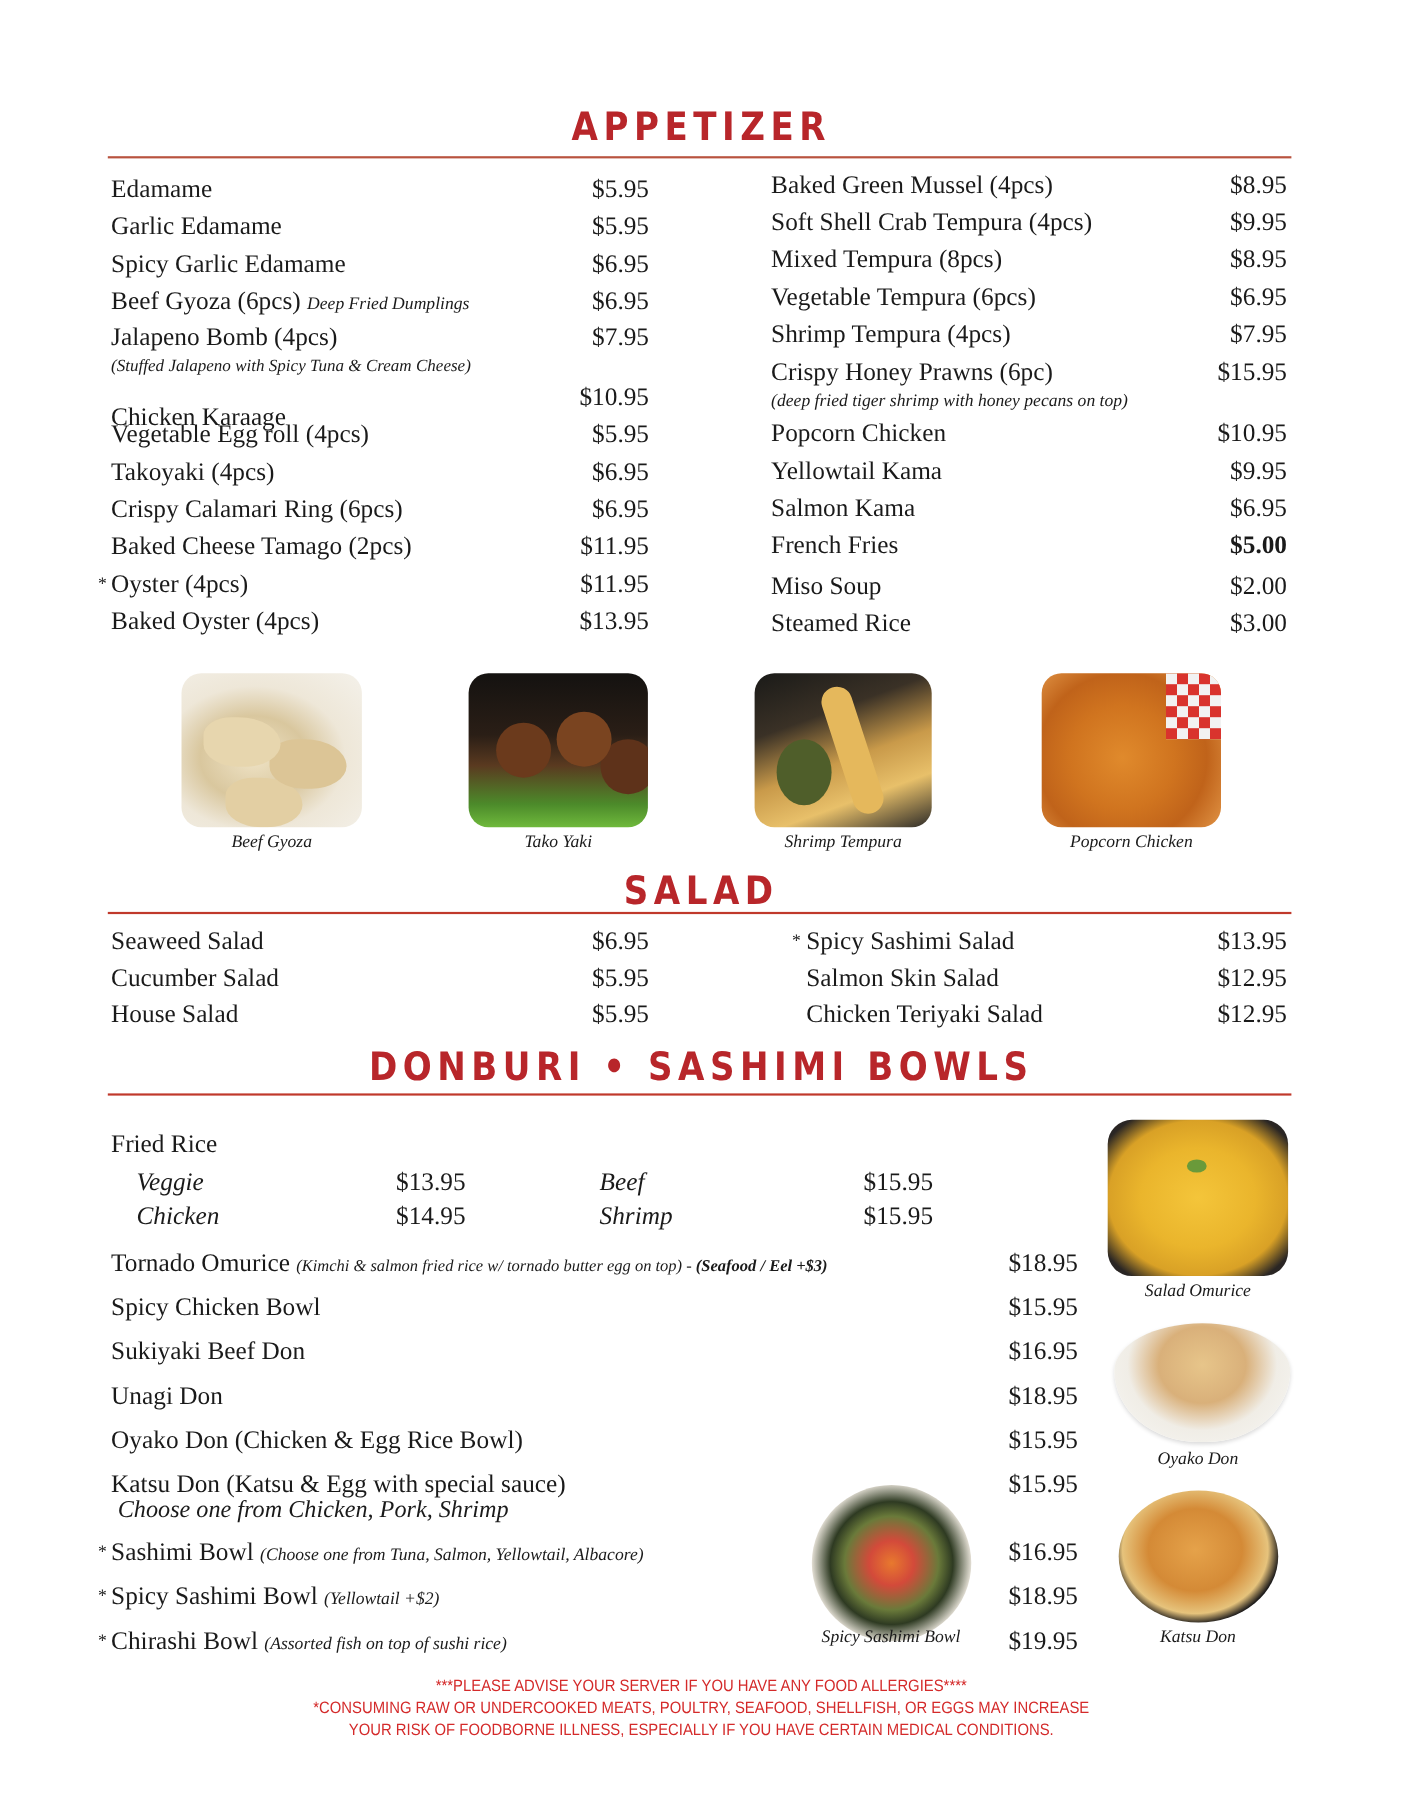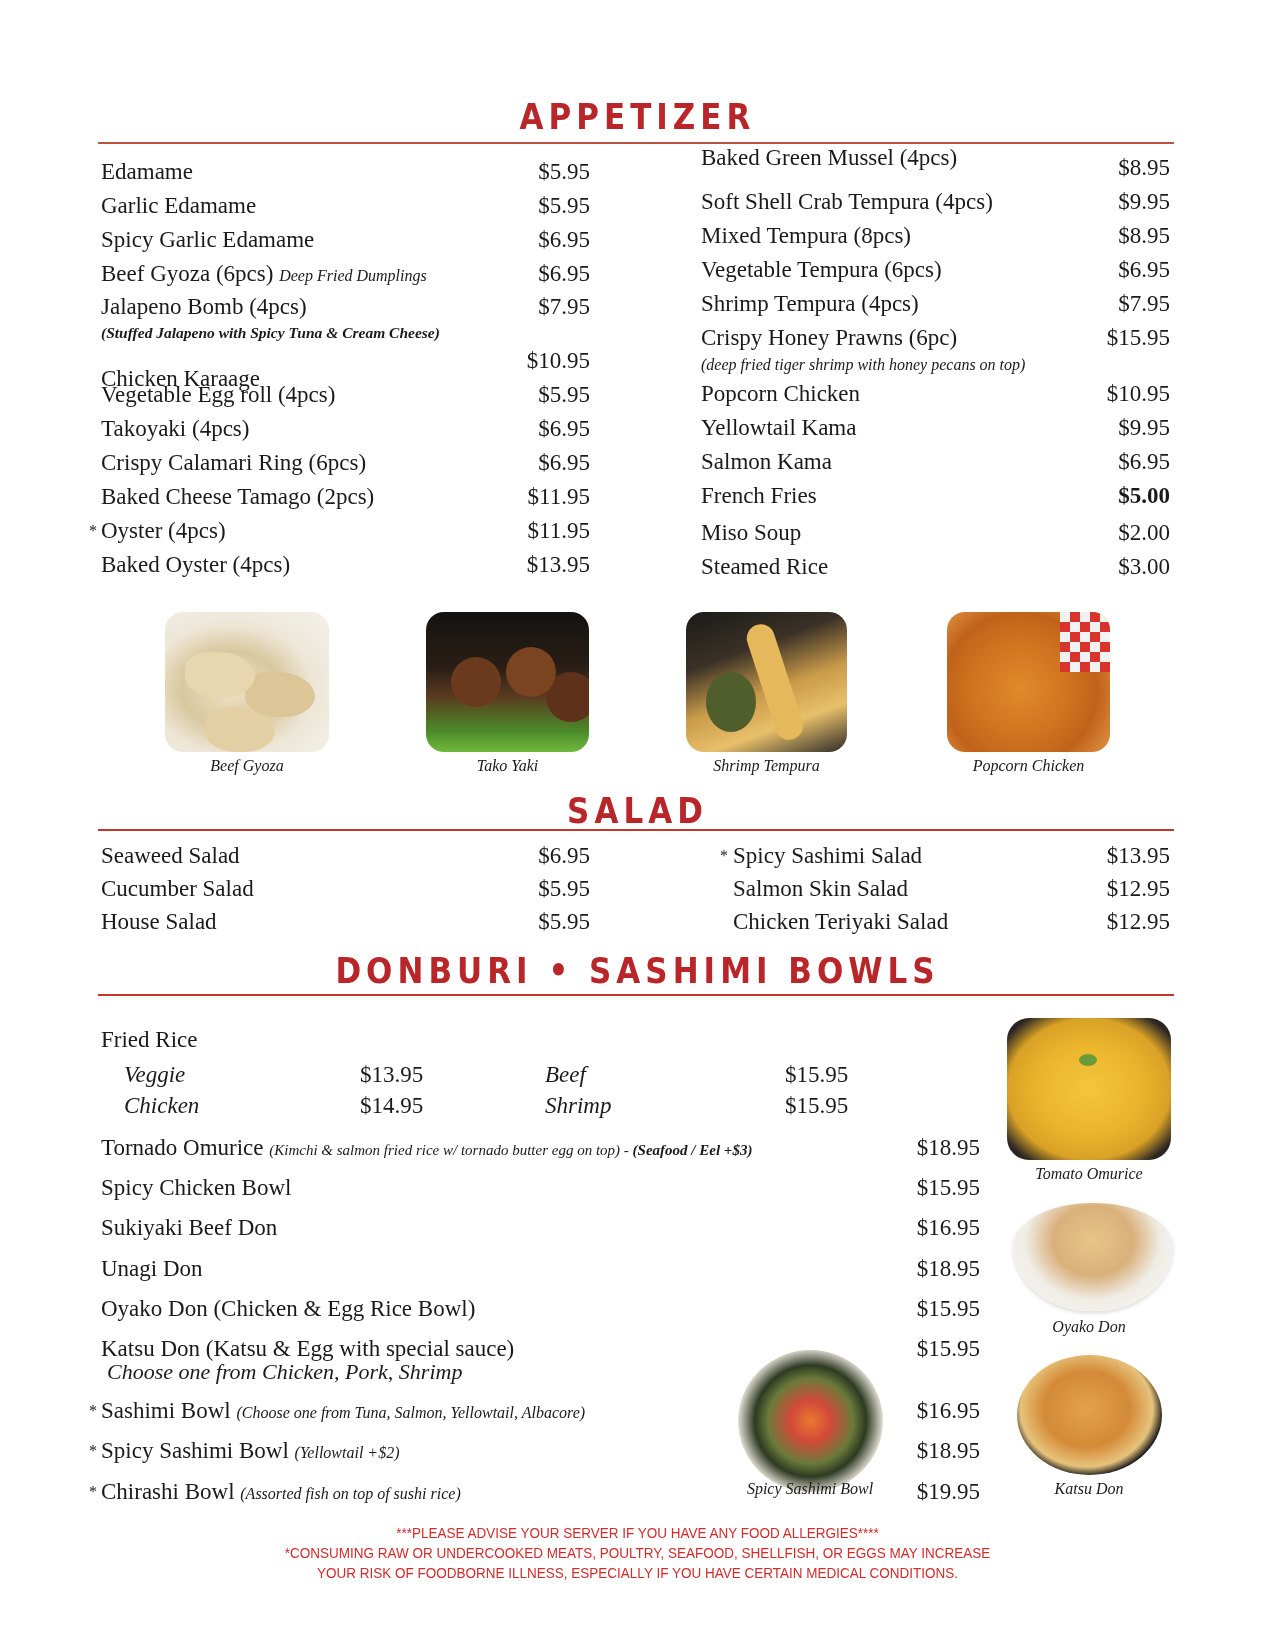--- a/index.html
+++ b/index.html
@@ -32,21 +32,21 @@
   <div class="price" style="left:480px;width:110px;top:192px;">$5.95</div>
 
   <div class="name" style="left:101px;top:226px;">Spicy Garlic Edamame</div>
   <div class="price" style="left:480px;width:110px;top:226px;">$6.95</div>
 
   <div class="name" style="left:101px;top:260px;"><span>Beef Gyoza (6pcs)</span> <span class="inline-note">Deep Fried Dumplings</span></div>
   <div class="price" style="left:480px;width:110px;top:260px;">$6.95</div>
 
   <div class="name" style="left:101px;top:293px;">Jalapeno Bomb (4pcs)</div>
   <div class="price" style="left:480px;width:110px;top:293px;">$7.95</div>
-  <div class="note" style="left:101px;top:323px;font-size:15.5px;font-weight:bold;">(Stuffed Jalapeno with Spicy Tuna &amp; Cream Cheese)</div>
+  <div class="note" style="left:101px;top:323px;font-size:15.5px;">(Stuffed Jalapeno with Spicy Tuna &amp; Cream Cheese)</div>
 
   <div class="name" style="left:101px;top:365px;">Chicken Karaage</div>
   <div class="price" style="left:480px;width:110px;top:347px;">$10.95</div>
 
   <div class="name" style="left:101px;top:381px;">Vegetable Egg roll (4pcs)</div>
   <div class="price" style="left:480px;width:110px;top:381px;">$5.95</div>
 
   <div class="name" style="left:101px;top:415px;">Takoyaki (4pcs)</div>
   <div class="price" style="left:480px;width:110px;top:415px;">$6.95</div>
 
@@ -58,21 +58,21 @@
 
   <div class="star" style="left:89px;top:517px;">*</div>
   <div class="name" style="left:101px;top:517px;">Oyster (4pcs)</div>
   <div class="price" style="left:480px;width:110px;top:517px;">$11.95</div>
 
   <div class="name" style="left:101px;top:551px;">Baked Oyster (4pcs)</div>
   <div class="price" style="left:480px;width:110px;top:551px;">$13.95</div>
 </div>
 
 <div>
-  <div class="name" style="left:701px;top:144px;">Baked Green Mussel (4pcs)</div>
+  <div class="name" style="left:701px;top:154px;">Baked Green Mussel (4pcs)</div>
   <div class="price" style="left:1060px;width:110px;top:154px;">$8.95</div>
 
   <div class="name" style="left:701px;top:188px;">Soft Shell Crab Tempura (4pcs)</div>
   <div class="price" style="left:1060px;width:110px;top:188px;">$9.95</div>
 
   <div class="name" style="left:701px;top:222px;">Mixed Tempura (8pcs)</div>
   <div class="price" style="left:1060px;width:110px;top:222px;">$8.95</div>
 
   <div class="name" style="left:701px;top:256px;">Vegetable Tempura (6pcs)</div>
   <div class="price" style="left:1060px;width:110px;top:256px;">$6.95</div>
@@ -192,21 +192,21 @@
   <div class="price" style="left:870px;width:110px;top:1437px;">$18.95</div>
 
   <div class="star" style="left:89px;top:1478px;">*</div>
   <div class="name" style="left:101px;top:1478px;"><span>Chirashi Bowl</span> <span class="inline-note">(Assorted fish on top of sushi rice)</span></div>
   <div class="price" style="left:870px;width:110px;top:1478px;">$19.95</div>
 </div>
 
 <div class="photo" style="left:1007px;top:1018px;width:164px;height:142px;border-radius:22px;background:radial-gradient(ellipse at 50% 50%, #f4c53a 0%, #eab52c 45%, #d9a126 70%, #2a2624 88%);">
   <div class="abs" style="left:72px;top:36px;width:18px;height:12px;background:#6a9a3a;border-radius:50%;"></div>
 </div>
-<div class="caption" style="left:1007px;top:1165px;width:164px;">Tomato Omurice</div>
+<div class="caption" style="left:1007px;top:1165px;width:164px;">Salad Omurice</div>
 
 <div class="bowl" style="left:1013px;top:1203px;width:160px;height:108px;border-radius:50% 50% 48% 48% / 40% 40% 60% 60%;background:radial-gradient(ellipse at 50% 35%, #e7c58a 0%, #d9b07a 35%, #f0ede6 60%, #f8f8f6 100%);box-shadow:0 2px 4px rgba(0,0,0,0.15);"></div>
 <div class="caption" style="left:1007px;top:1318px;width:164px;">Oyako Don</div>
 
 <div class="bowl" style="left:1017px;top:1355px;width:145px;height:120px;background:radial-gradient(ellipse at 48% 45%, #e5a24a 0%, #d48a36 40%, #e6c37c 62%, #1e1c1b 72%, #111 100%);"></div>
 <div class="caption" style="left:1007px;top:1480px;width:164px;">Katsu Don</div>
 
 <div class="bowl" style="left:738px;top:1350px;width:145px;height:142px;background:radial-gradient(circle at 50% 50%, #e8792e 0%, #d34a3a 20%, #6a7a3a 42%, #2e3a22 55%, #e9e4da 72%, #f3f1ec 100%);"></div>
 <div class="caption" style="left:720px;top:1480px;width:180px;">Spicy Sashimi Bowl</div>
 

